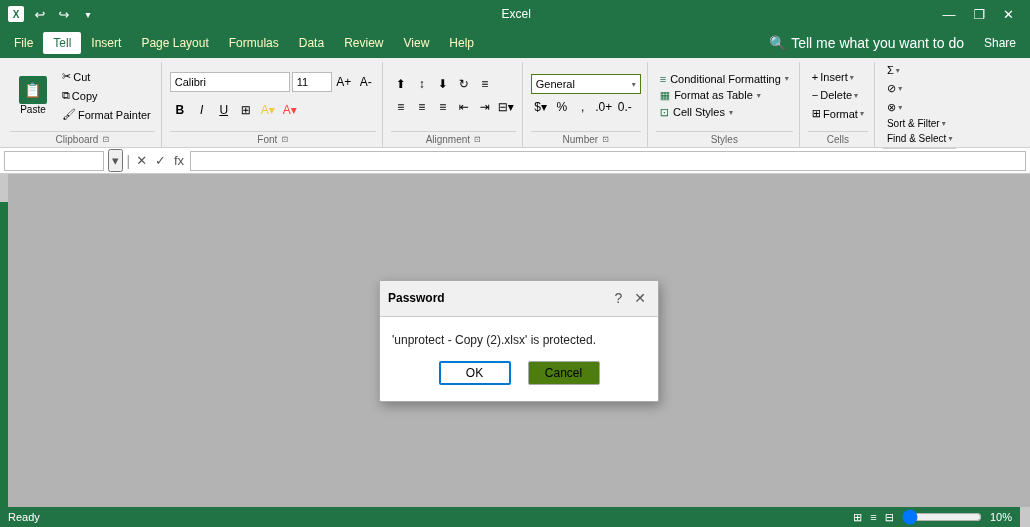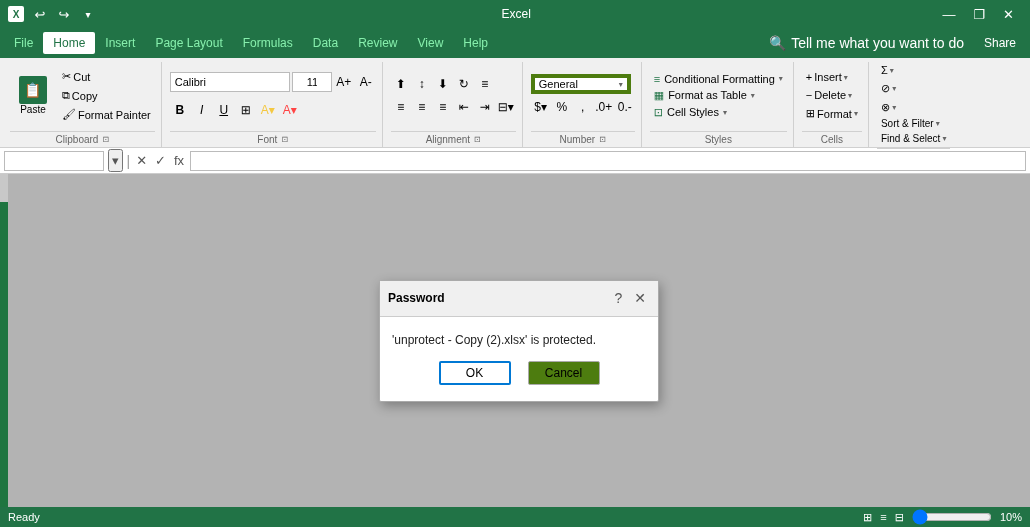--- a/index.html
+++ b/index.html
@@ -26,21 +26,21 @@
 
     
     .menu-bar {
       height: 30px;
       background: #217346;
       display: flex;
       align-items: center;
       padding: 0 4px;
     }
     .menu-item {
-      color: #86efac;
+      color: #fef9c3;
       padding: 4px 10px;
       cursor: pointer;
       font-size: 12px;
       border-radius: 2px;
     }
     .menu-item.active { background: white; color: #217346; }
     .menu-search {
       margin-left: auto;
       display: flex;
       align-items: center;
@@ -134,21 +134,21 @@
       background: white;
       padding: 1px 4px;
       font-size: 11px;
       width: 120px;
     }
     .font-size-input {
       width: 40px;
       height: 20px;
       border: 1px solid #bbb;
       background: white;
-      padding: 1px 14px;
+      padding: 1px 4px;
       font-size: 11px;
     }
     .icon-btn {
       width: 20px;
       height: 20px;
       border: 1px solid transparent;
       background: transparent;
       cursor: pointer;
       display: flex;
       align-items: center;
@@ -209,21 +209,21 @@
       background: #217346;
       display: flex;
       align-items: center;
       justify-content: space-between;
       padding: 0 8px;
       color: white;
       font-size: 11px;
       position: absolute;
       bottom: 0;
       left: 0;
-      right: 0;
+      right: 10px;
     }
     .status-right {
       display: flex;
       align-items: center;
       gap: 8px;
     }
 
     
     .dialog-overlay {
       position: absolute;
@@ -303,23 +303,23 @@
       background: white;
       border: 2px solid #0078d4;
       color: #000;
     }
     .dialog-btn-cancel {
       background: #4d7c0f;
       border: 1px solid #aaa;
       color: #000;
     }
     .num-format-box {
-      width: 100px;
-      height: 20px;
-      border: 4px solid #4d7c0f;
+      width: 110px;
+      height: 20px;
+      border: 1px solid #4d7c0f;
       background: white;
       font-size: 11px;
       padding: 1px 4px;
       display: flex;
       align-items: center;
       justify-content: space-between;
       cursor: pointer;
     }
     .align-row { display: flex; gap: 1px; }
 
@@ -344,21 +344,21 @@
   <div class="title-bar-title">Excel</div>
   <div class="title-bar-controls">
     <button class="title-bar-controls" style="background:transparent;border:none;color:white;font-size:13px;cursor:pointer;padding:2px 8px;">—</button>
     <button style="background:transparent;border:none;color:white;font-size:13px;cursor:pointer;padding:2px 8px;">❐</button>
     <button class="close" style="background:transparent;border:none;color:white;font-size:13px;cursor:pointer;padding:2px 8px;">✕</button>
   </div>
 </div>
 
 <div class="menu-bar">
   <div class="menu-item">File</div>
-  <div class="menu-item active">Home</div>
+  <div class="menu-item active">Tell</div>
   <div class="menu-item">Insert</div>
   <div class="menu-item">Page Layout</div>
   <div class="menu-item">Formulas</div>
   <div class="menu-item">Data</div>
   <div class="menu-item">Review</div>
   <div class="menu-item">View</div>
   <div class="menu-item">Help</div>
   <div class="menu-search">
     <span>🔍</span>
     <span>Tell me what you want to do</span>

